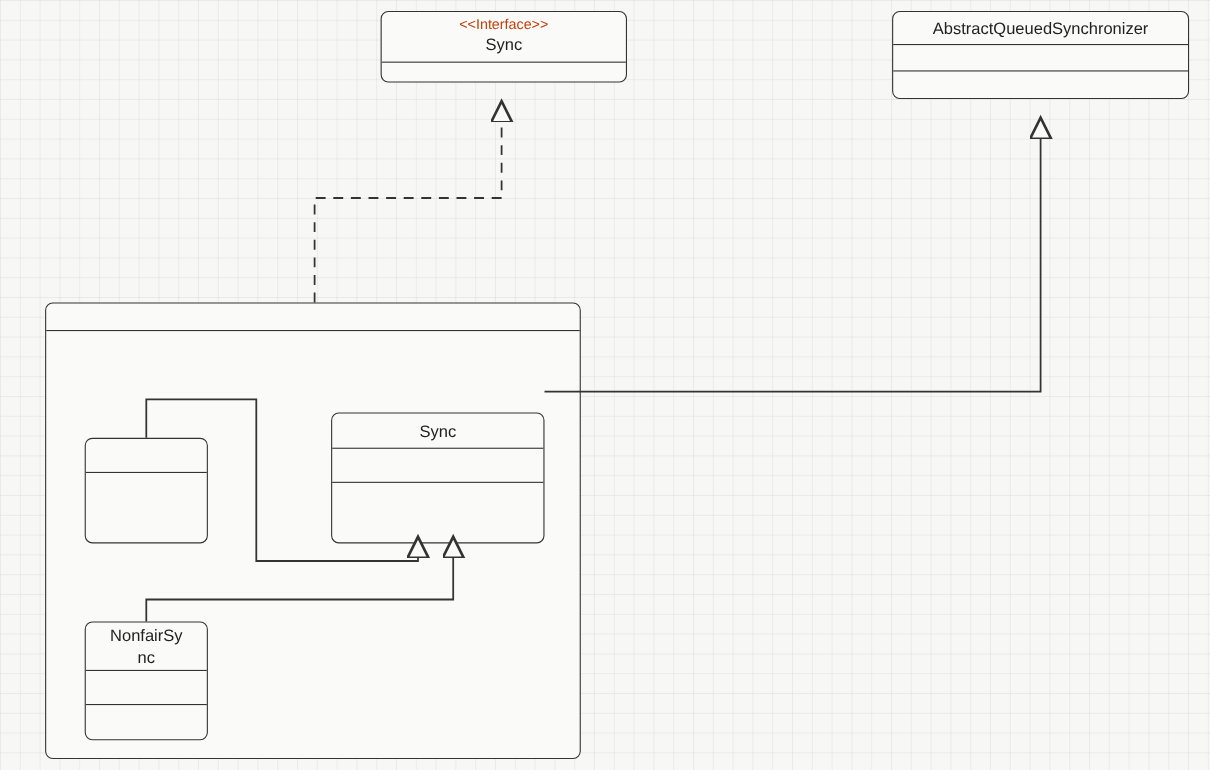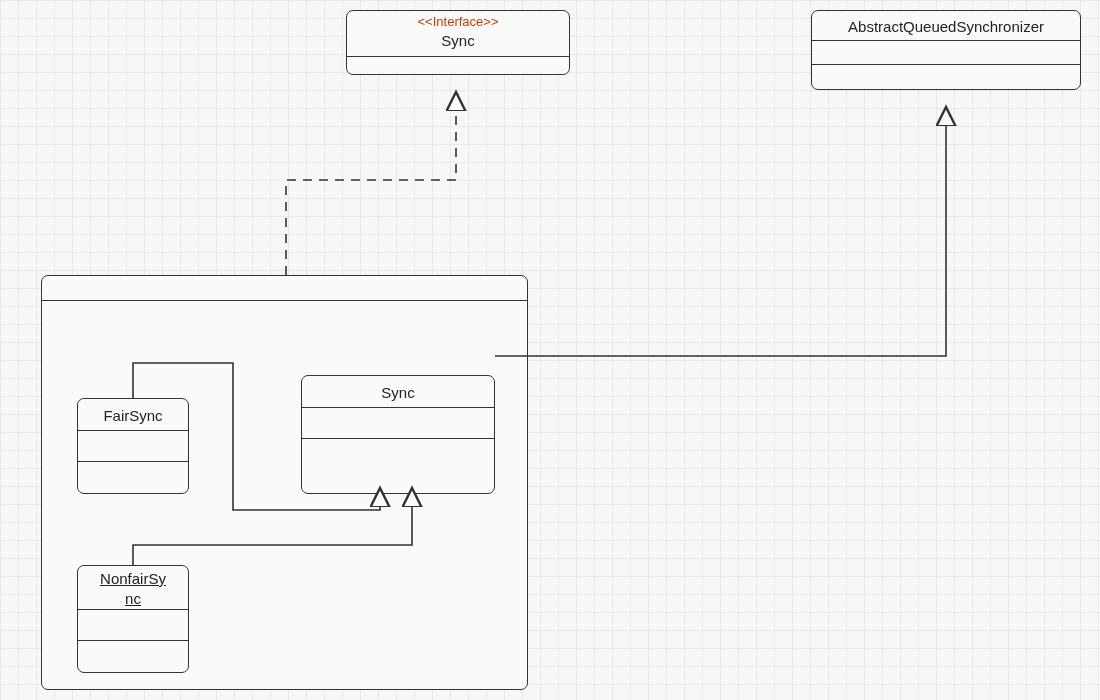--- a/index.html
+++ b/index.html
@@ -90,29 +90,26 @@
 
   <div class="box" style="left:301px; top:375px; width:194px; height:119px;">
     <div class="title" style="height:32px; padding-top:7px;">
       <span>Sync</span>
     </div>
     <div class="compartment" style="height:31px;"></div>
     <div class="compartment last" style="height:31px;"></div>
   </div>
 
   <div class="box" style="left:77px; top:398px; width:112px; height:96px;">
-    <div class="title" style="height:32px; padding-top:7px;">
-      <span>FairSync</span>
-    </div>
     <div class="compartment" style="height:31px;"></div>
     <div class="compartment last" style="height:31px;"></div>
   </div>
 
   <div class="box" style="left:77px; top:565px; width:112px; height:108px;">
-    <div class="title two-line" style="height:44px;text-decoration:underline;">
+    <div class="title two-line" style="height:44px;">
       <span>NonfairSy</span><br>
       <span>nc</span>
     </div>
     <div class="compartment" style="height:31px;"></div>
     <div class="compartment last" style="height:31px;"></div>
   </div>
 
   <svg class="connector">
     <defs>
       <marker id="tri" markerWidth="14" markerHeight="14" refX="12" refY="6" orient="auto">

